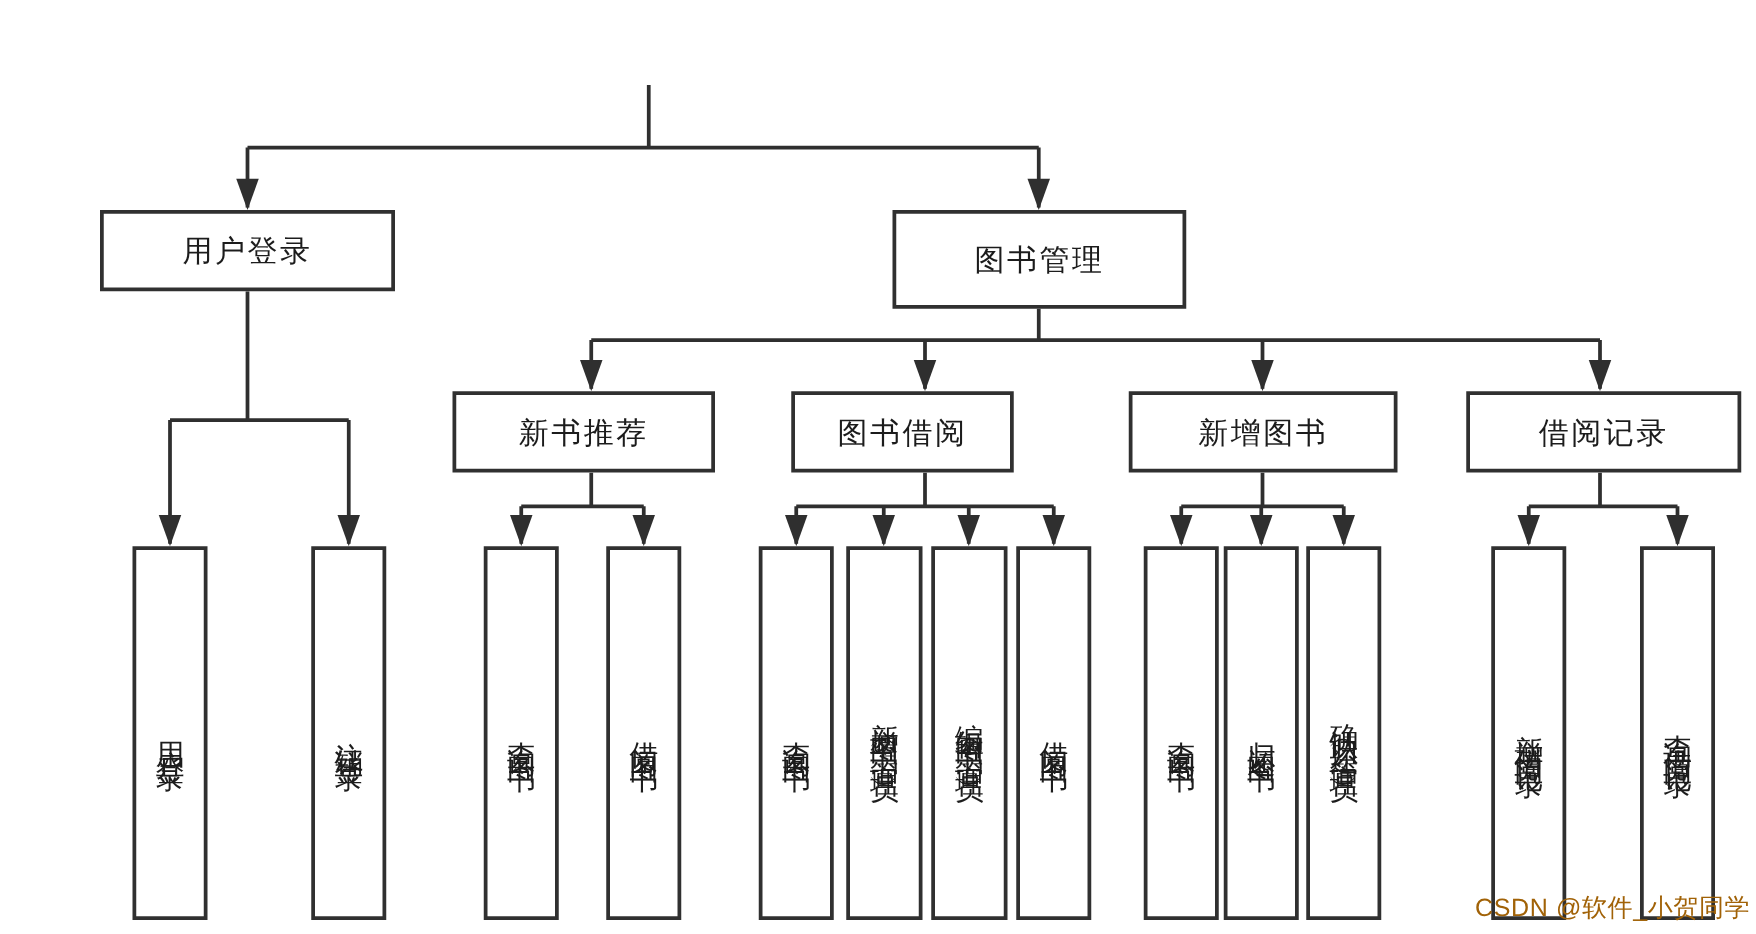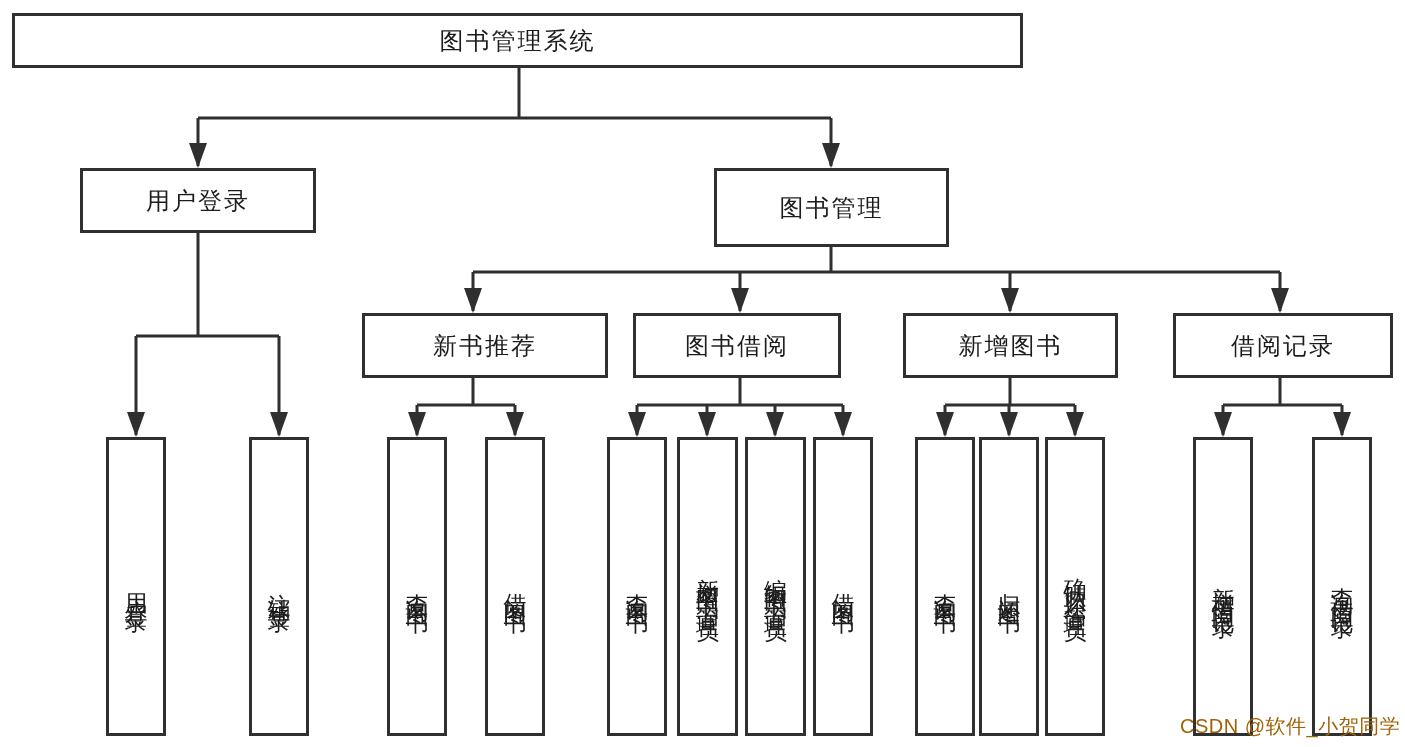--- a/index.html
+++ b/index.html
@@ -82,35 +82,32 @@
       <polygon points="775,437 766,412 784,412"></polygon>
       <polygon points="843,437 834,412 852,412"></polygon>
       <polygon points="945,437 936,412 954,412"></polygon>
       <polygon points="1009,437 1000,412 1018,412"></polygon>
       <polygon points="1075,437 1066,412 1084,412"></polygon>
       <polygon points="1223,437 1214,412 1232,412"></polygon>
       <polygon points="1342,437 1333,412 1351,412"></polygon>
     </g>
   </svg>
 
-  <div class="node hbox" style="left:12px; top:13px; width:1011px; height:55px;">
-    <span class="lbl">图书管理系统</span>
-  </div>
 
   <div class="node hbox" style="left:80px; top:168px; width:236px; height:65px;">
     <span class="lbl">用户登录</span>
   </div>
   <div class="node hbox" style="left:714px; top:168px; width:235px; height:79px;">
     <span class="lbl">图书管理</span>
   </div>
 
-  <div class="node hbox" style="left:362px; top:313px; width:246px; height:65px;text-align:right;">
+  <div class="node hbox" style="left:362px; top:313px; width:210px; height:65px;text-align:right;">
     <span class="lbl">新书推荐</span>
   </div>
-  <div class="node hbox" style="left:633px; top:313px; width:208px; height:65px;">
+  <div class="node hbox" style="left:633px; top:313px; width:178px; height:65px;">
     <span class="lbl">图书借阅</span>
   </div>
   <div class="node hbox" style="left:903px; top:313px; width:215px; height:65px;">
     <span class="lbl">新增图书</span>
   </div>
   <div class="node hbox" style="left:1173px; top:313px; width:220px; height:65px;">
     <span class="lbl">借阅记录</span>
   </div>
 
   <div class="node vbox" style="left:106px; top:437px; width:60px; height:299px;">

